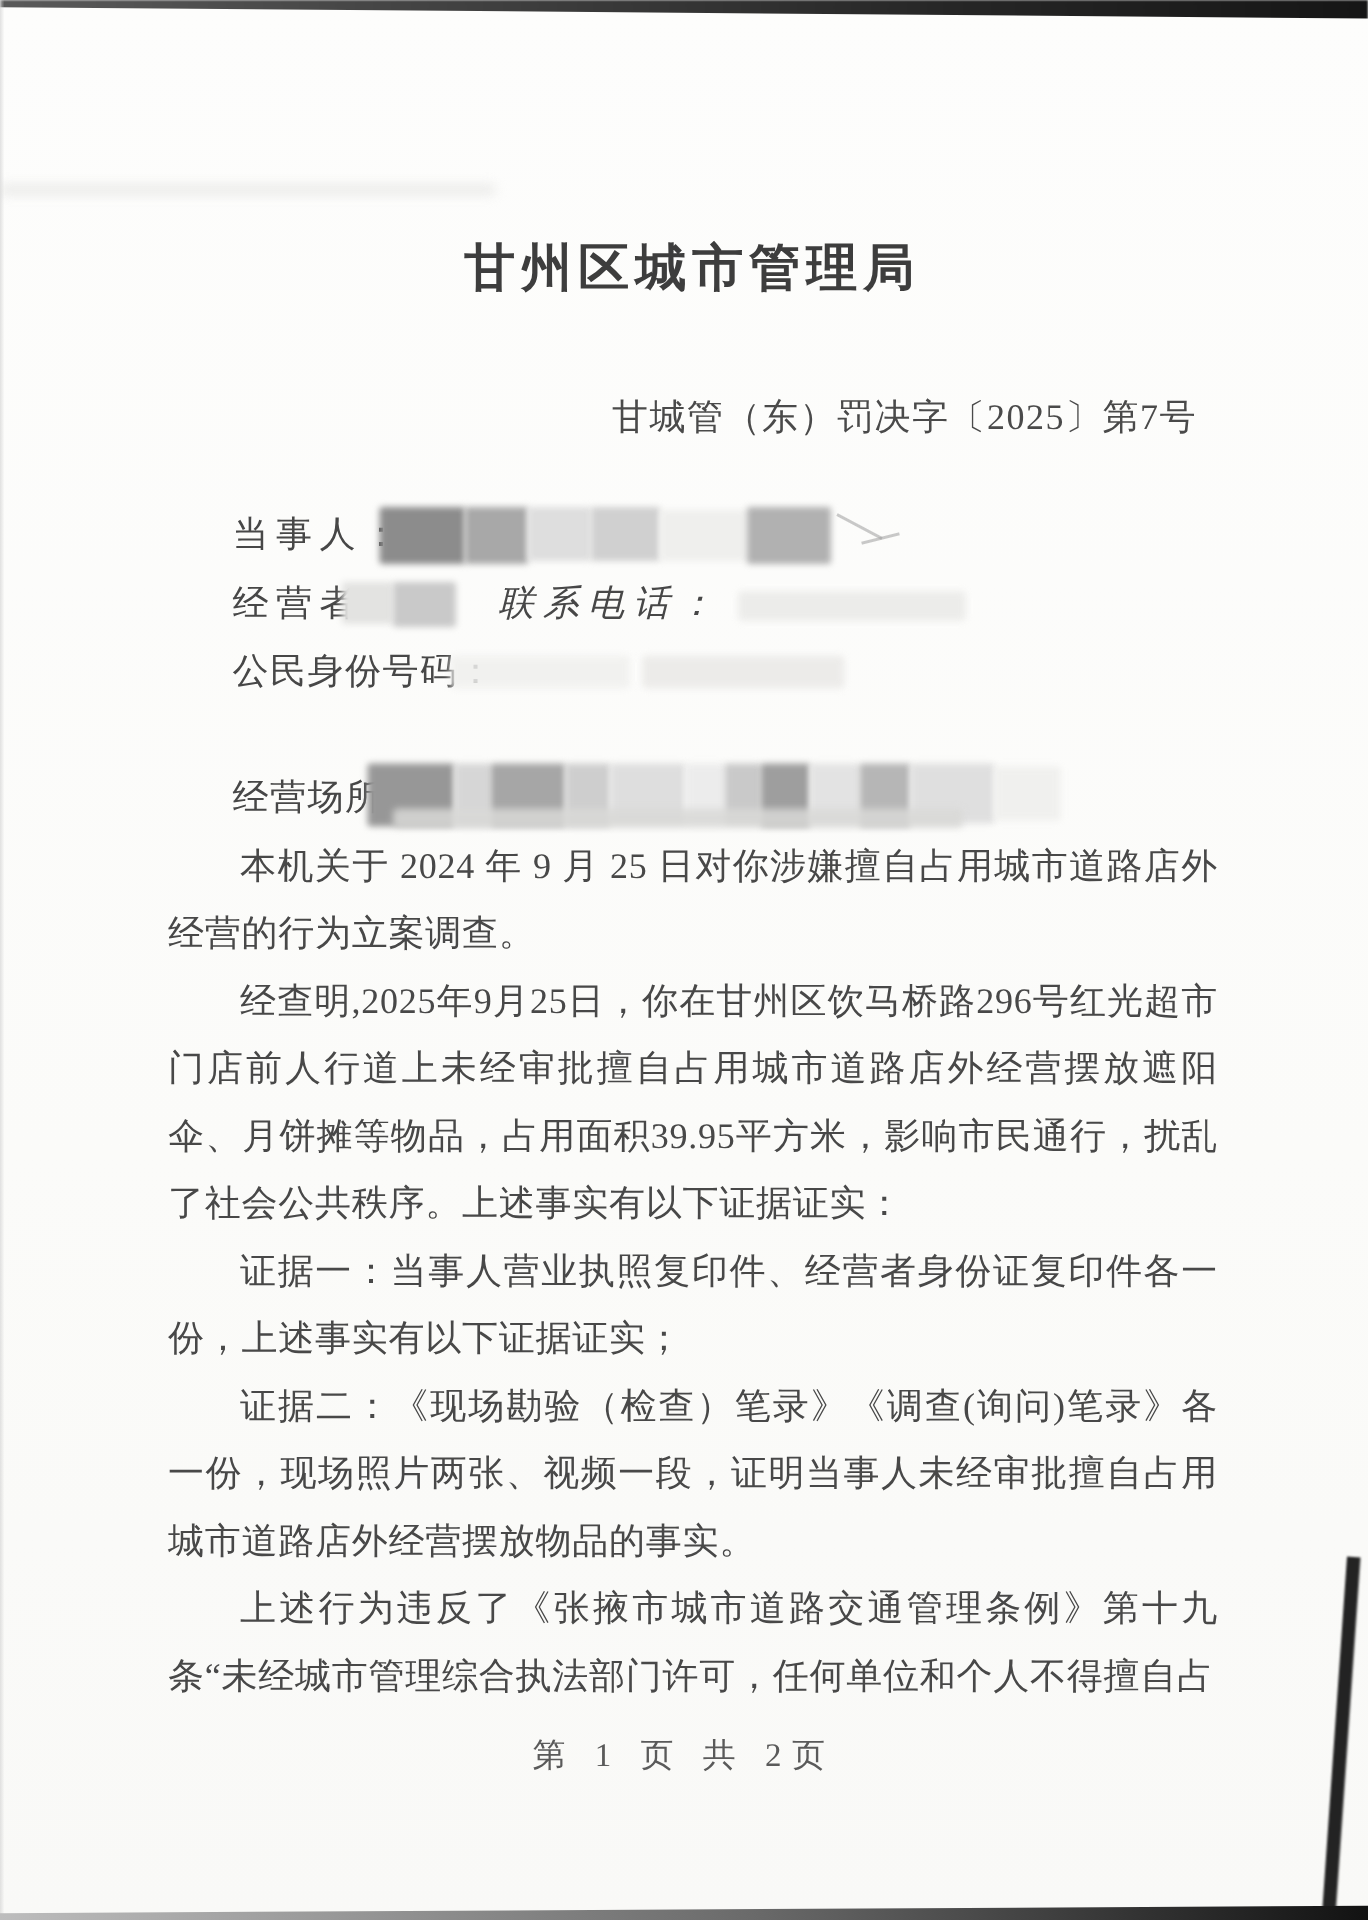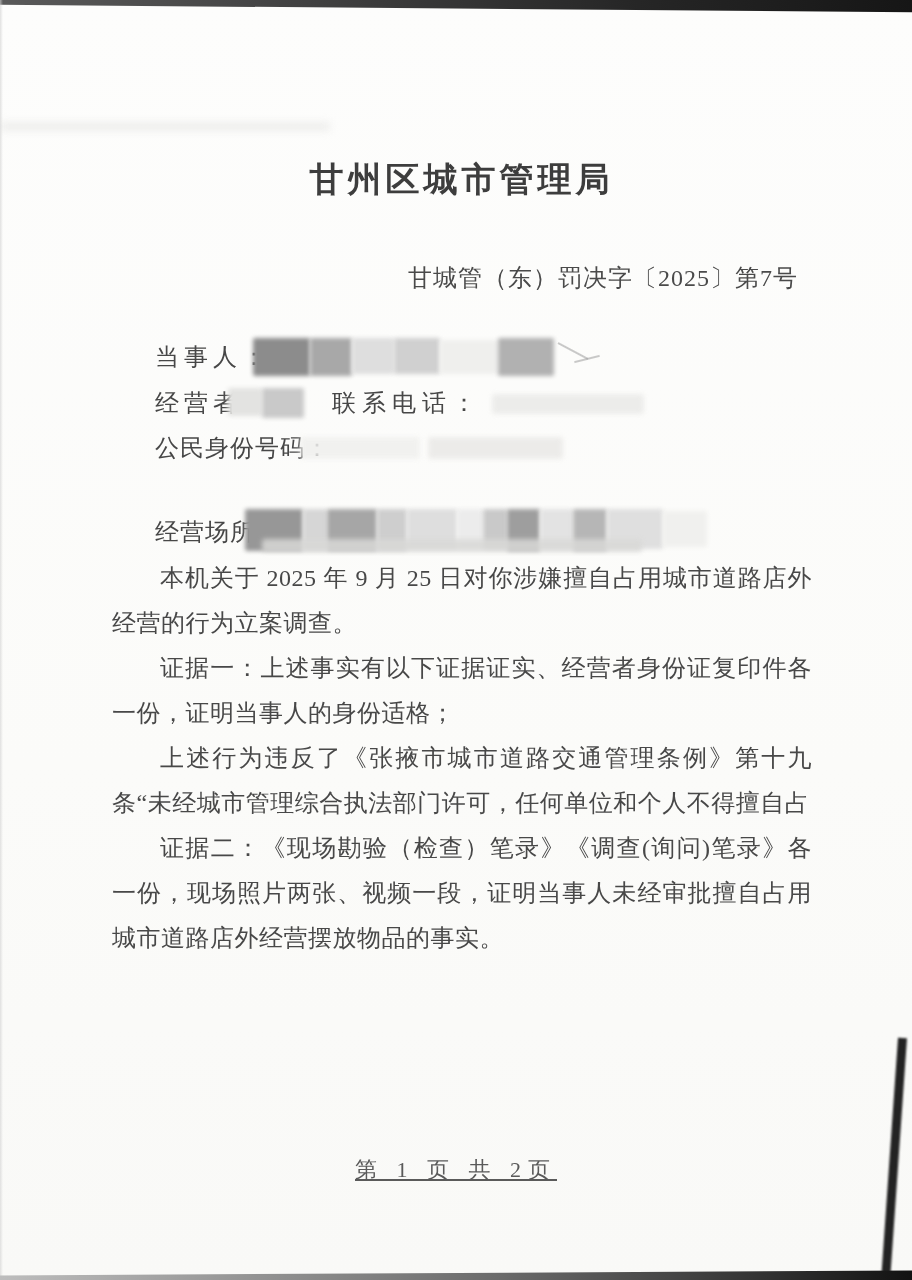--- a/index.html
+++ b/index.html
@@ -28,31 +28,31 @@
   
   .title-block{position:absolute;top:158px;left:0;width:100%;text-align:center;
     font-weight:600;color:#3d3d3d;}
   .title-line{font-size:34px;line-height:44px;letter-spacing:4px;padding-left:11px;}
   .doc-number{position:absolute;top:262px;left:408px;font-size:24px;
     letter-spacing:1px;color:#4a4a4a;}
   
   .field-row{position:absolute;left:0;right:0;height:42px;font-size:24px;line-height:34px;}
   .f-label{position:absolute;left:155px;top:0;letter-spacing:1px;white-space:nowrap;}
   .f-label.wide{letter-spacing:5px;}
-  .f-label2{position:absolute;left:332px;top:0;letter-spacing:6px;white-space:nowrap;}
+  .f-label2{position:absolute;left:332px;top:0;letter-spacing:6px;white-space:nowrap;font-style:italic;}
   .redact{position:absolute;border-radius:2px;filter:blur(2px);}
   .ghost{position:absolute;border-radius:3px;filter:blur(2.5px);opacity:.85;}
   .stroke{position:absolute;border-top:2px solid #9f9f9f;opacity:.55;filter:blur(.5px);}
   
   .body-text{position:absolute;top:556px;left:112px;width:700px;
     font-size:24px;line-height:45px;letter-spacing:.5px;text-align:justify;color:#484848;}
   .body-text p{margin:0;text-indent:2em;}
   
   .page-footer{position:absolute;top:1155px;left:0;width:100%;text-align:center;
-    font-size:22px;letter-spacing:7px;color:#5a5a5a;text-decoration:underline;}
+    font-size:22px;letter-spacing:7px;color:#5a5a5a;}
 </style>
 </head>
 <body>
 
 <div class="sheet">
 
   <div class="edge-top"></div>
   <div class="smudge-top"></div>
   <div class="edge-left"></div>
   <div class="edge-right"></div>
@@ -101,21 +101,22 @@
     <div class="redact" style="left:483px;top:-6px;width:24px;height:40px;background:#c9c9c9;"></div>
     <div class="redact" style="left:507px;top:-6px;width:33px;height:42px;background:#9e9e9e;"></div>
     <div class="redact" style="left:540px;top:-6px;width:33px;height:40px;background:#e3e3e3;"></div>
     <div class="redact" style="left:573px;top:-6px;width:34px;height:42px;background:#b6b6b6;"></div>
     <div class="redact" style="left:607px;top:-6px;width:56px;height:40px;background:#dfdfdf;"></div>
     <div class="redact" style="left:663px;top:-4px;width:44px;height:36px;background:#f0f0ee;"></div>
     <div class="ghost" style="left:262px;top:24px;width:380px;height:13px;background:#d9d9d7;"></div>
   </div>
 
   <div class="body-text">
-    <p>本机关于 2025 年 9 月 25 日对你涉嫌擅自占用城市道路店外经营的行为立案调查。</p>
-    <p>证据一：上述事实有以下证据证实、经营者身份证复印件各一份，证明当事人的身份适格；</p>
+    <p>本机关于 2024 年 9 月 25 日对你涉嫌擅自占用城市道路店外经营的行为立案调查。</p>
+    <p>经查明,2025年9月25日，你在甘州区饮马桥路296号红光超市门店前人行道上未经审批擅自占用城市道路店外经营摆放遮阳伞、月饼摊等物品，占用面积39.95平方米，影响市民通行，扰乱了社会公共秩序。上述事实有以下证据证实：</p>
+    <p>证据一：当事人营业执照复印件、经营者身份证复印件各一份，上述事实有以下证据证实；</p>
+    <p>证据二：《现场勘验（检查）笔录》《调查(询问)笔录》各一份，现场照片两张、视频一段，证明当事人未经审批擅自占用城市道路店外经营摆放物品的事实。</p>
     <p>上述行为违反了《张掖市城市道路交通管理条例》第十九条“未经城市管理综合执法部门许可，任何单位和个人不得擅自占</p>
-    <p>证据二：《现场勘验（检查）笔录》《调查(询问)笔录》各一份，现场照片两张、视频一段，证明当事人未经审批擅自占用城市道路店外经营摆放物品的事实。</p>
   </div>
 
   <div class="page-footer">第 1 页 共 2页</div>
 
 </div>
 
 </body></html>

